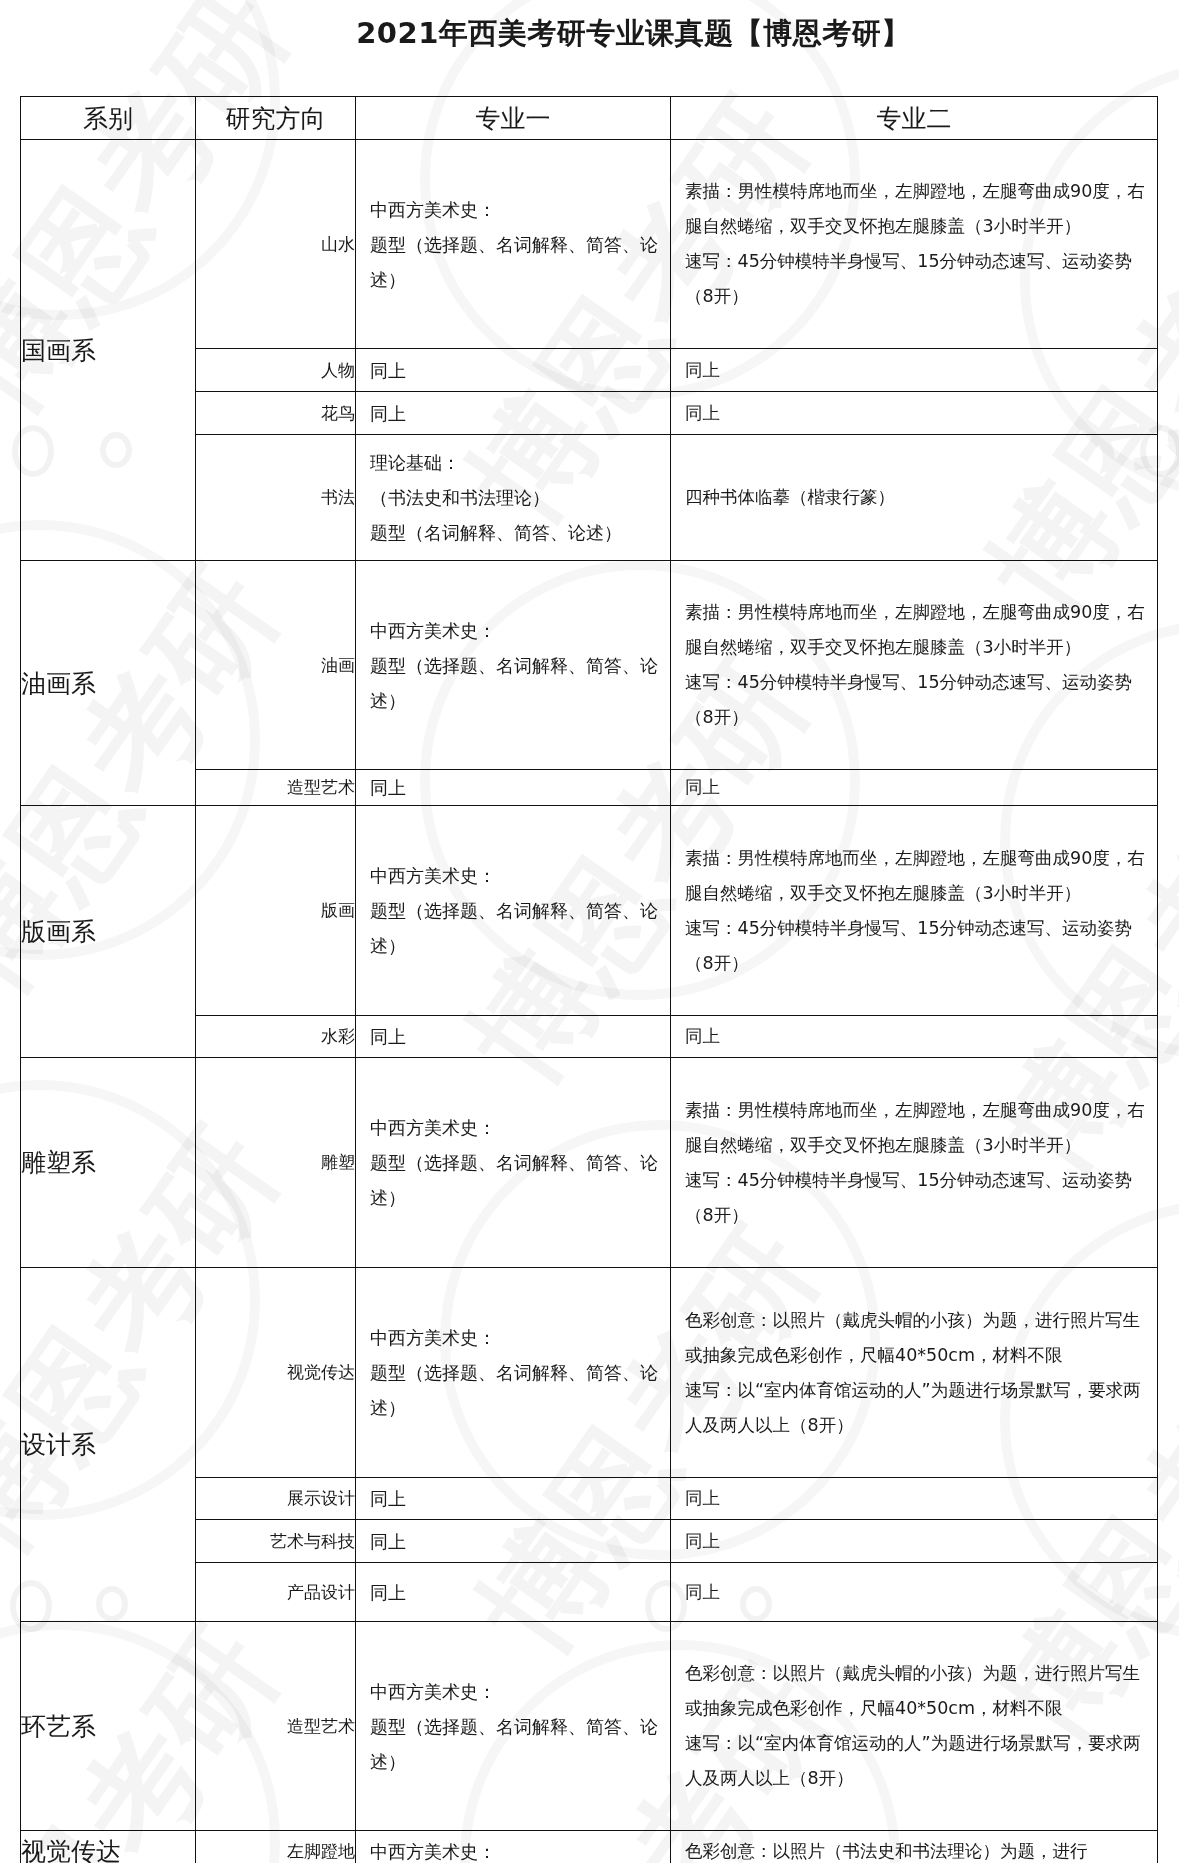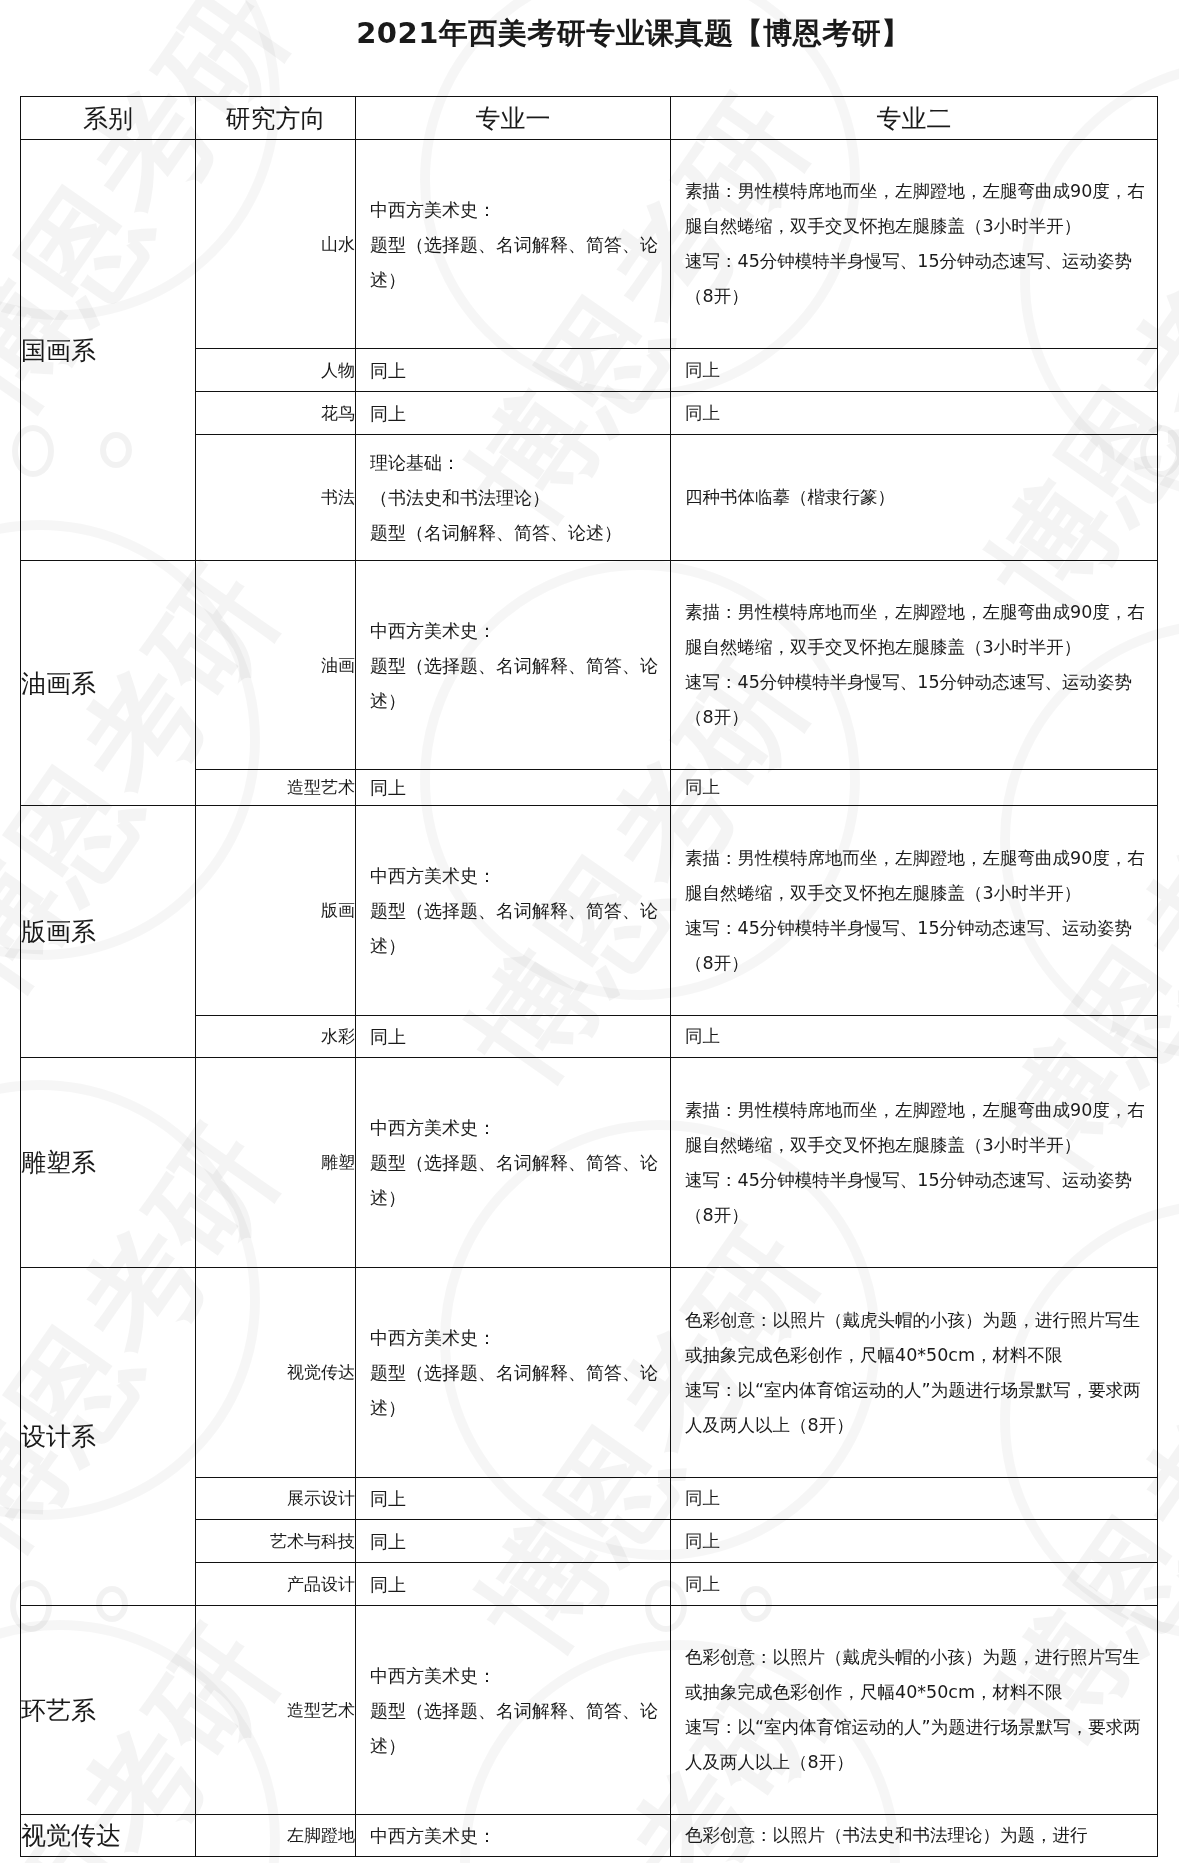--- a/index.html
+++ b/index.html
@@ -193,21 +193,21 @@
     <tr style="height:42px">
       <td class="dir">展示设计</td>
       <td class="c1">同上</td>
       <td class="c2">同上</td>
     </tr>
     <tr style="height:43px">
       <td class="dir">艺术与科技</td>
       <td class="c1">同上</td>
       <td class="c2">同上</td>
     </tr>
-    <tr style="height:43px">
+    <tr style="height:59px">
       <td class="dir">产品设计</td>
       <td class="c1">同上</td>
       <td class="c2">同上</td>
     </tr>
 
     <tr style="height:209px">
       <td class="dept">环艺系</td>
       <td class="dir">造型艺术</td>
       <td class="c1">
         <span class="line">中西方美术史：</span>

